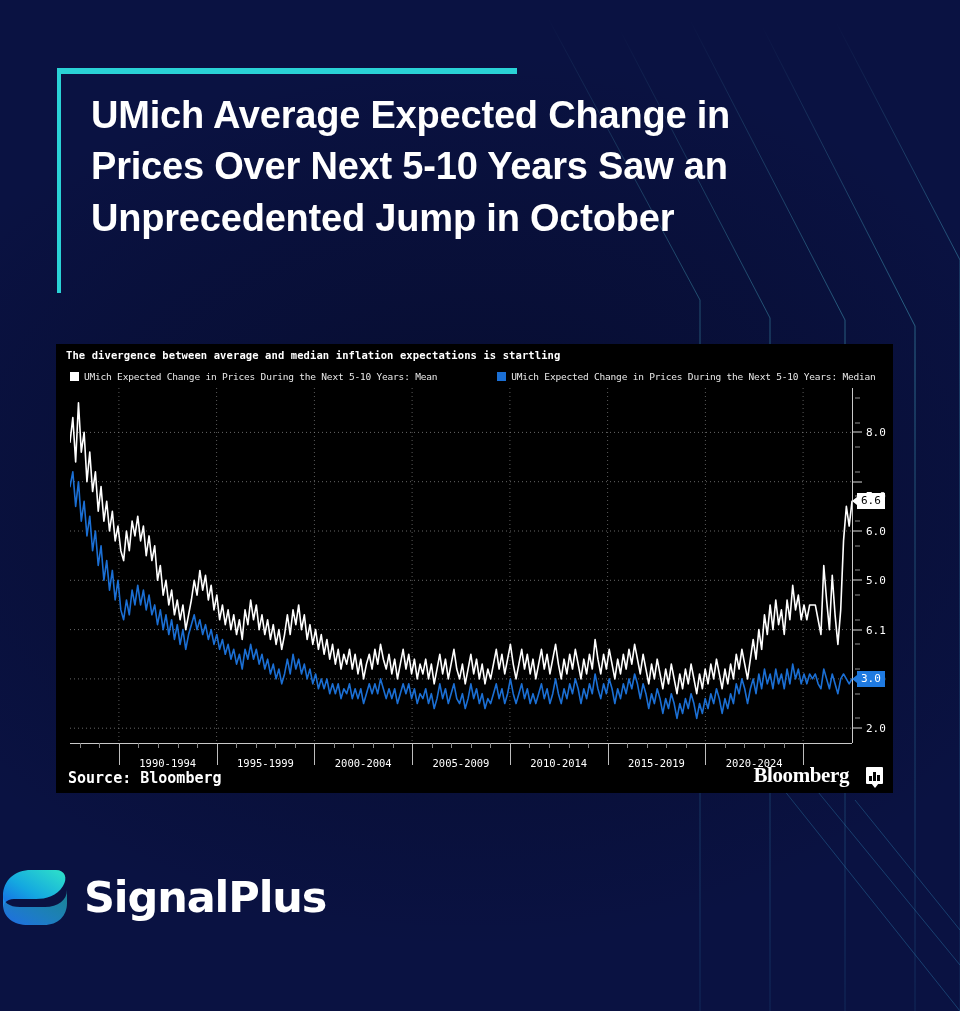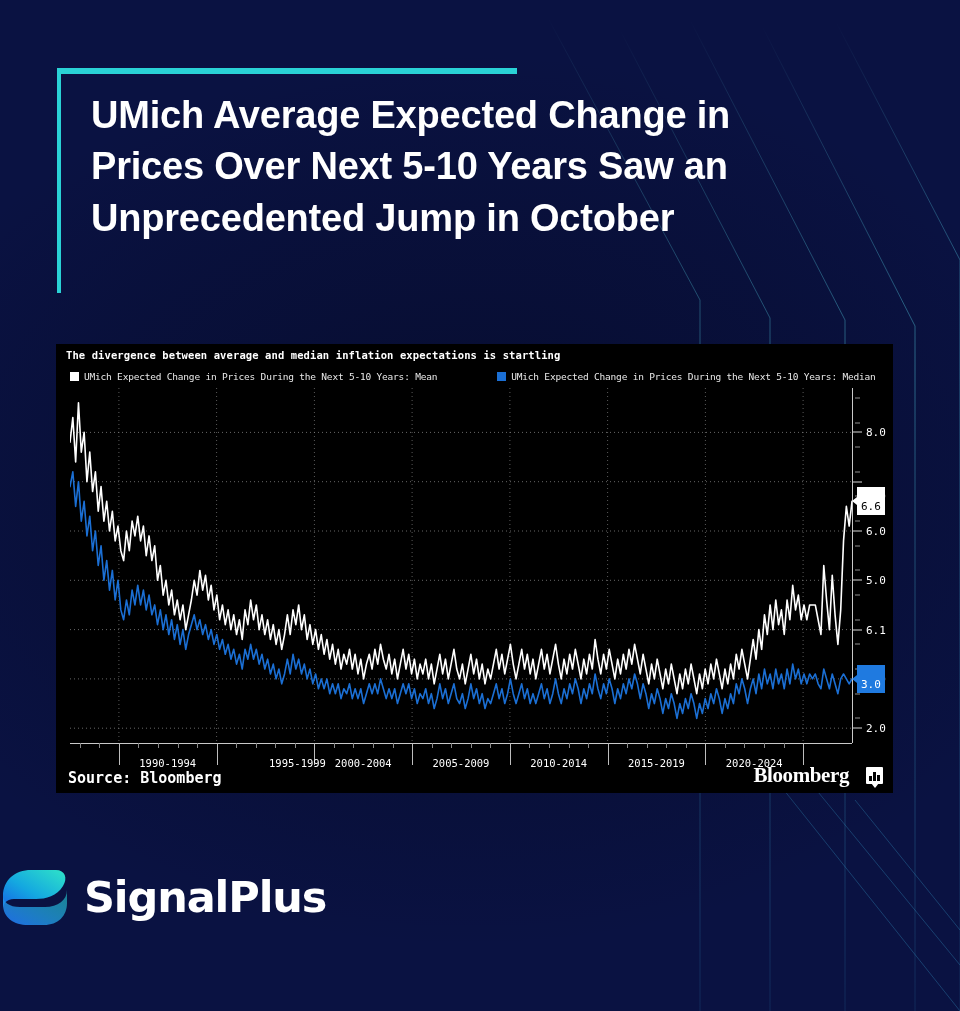--- a/index.html
+++ b/index.html
@@ -99,21 +99,21 @@
   .yaxis .tick-mark.minor{ left:3px; width:5px; background:#8f8f8f; }
   .axis-line{
     position:absolute; left:0; top:0; width:1px; height:100%; background:#c9c9c9;
   }
 
   .badge{
     position:absolute; left:5px;
     transform:translateY(-50%);
     font-family:"DejaVu Sans Mono", monospace;
     font-size:11px;
-    padding:13px 4px 2px 4px;
+    padding:1px 4px 2px 4px;
     white-space:nowrap;
     z-index:4;
   }
   .badge.mean{ background:#ffffff; color:#000000; }
   .badge.median{ background:#1f7ae0; color:#ffffff; }
   .badge::before{
     content:""; position:absolute; left:-5px; top:50%;
     transform:translateY(-50%);
     border-top:4px solid transparent;
     border-bottom:4px solid transparent;
@@ -330,21 +330,21 @@
       <div class="xmin" style="left: 576.725px;"></div>
       <div class="xmin" style="left: 596.275px;"></div>
       <div class="xmin" style="left: 615.825px;"></div>
       <div class="xmin" style="left: 654.925px;"></div>
       <div class="xmin" style="left: 674.475px;"></div>
       <div class="xmin" style="left: 694.025px;"></div>
       <div class="xmin" style="left: 713.575px;"></div>
       <div class="xmin" style="left: 29.325px;"></div>
       <div class="xmin" style="left: 9.775px;"></div>
       <div class="xlab" style="left: 97.75px;">1990-1994</div>
-      <div class="xlab" style="left: 195.5px; margin-left: 32px;">1995-1999</div>
+      <div class="xlab" style="left: 195.5px;">1995-1999</div>
       <div class="xlab" style="left: 293.25px;">2000-2004</div>
       <div class="xlab" style="left: 391px;">2005-2009</div>
       <div class="xlab" style="left: 488.75px;">2010-2014</div>
       <div class="xlab" style="left: 586.5px;">2015-2019</div>
       <div class="xlab" style="left: 684.25px;">2020-2024</div>
     </div>
 
   <div class="panel-footer">
     <div class="source">Source: Bloomberg</div>
     <div class="bbg">

